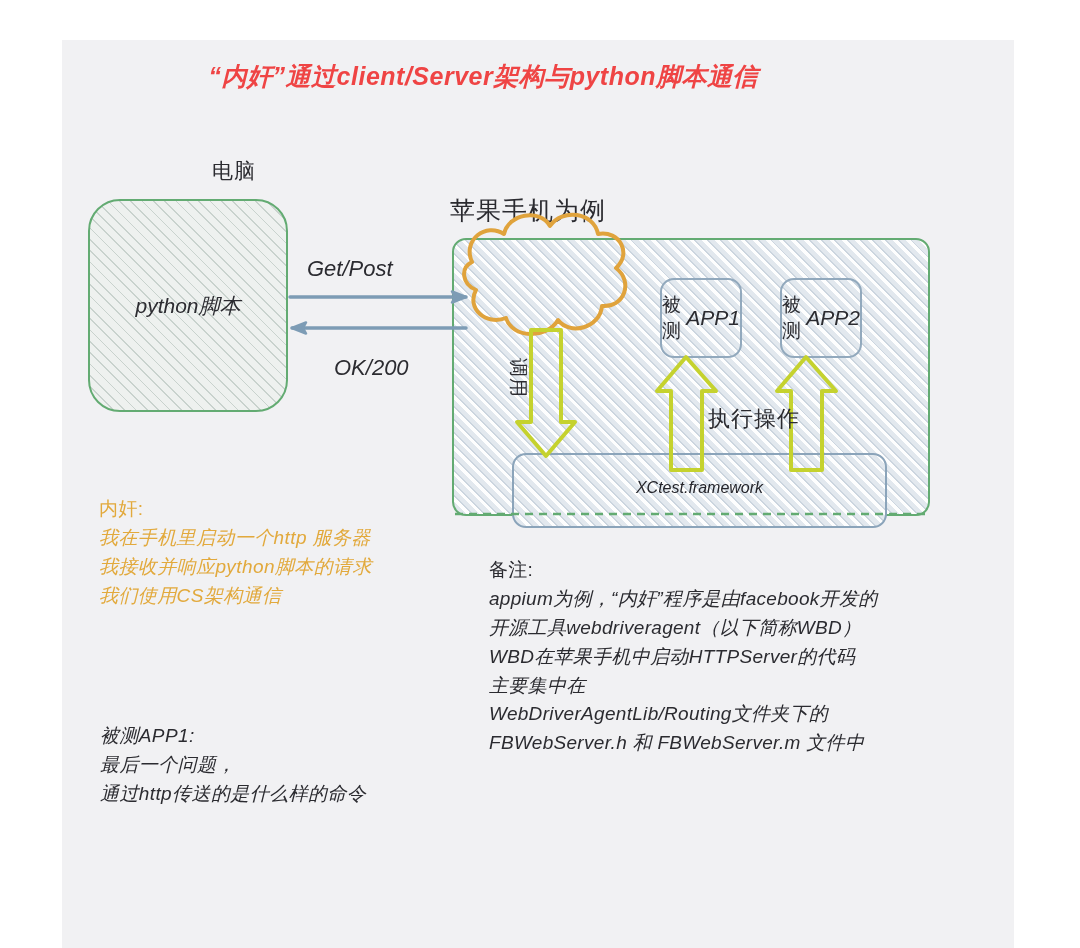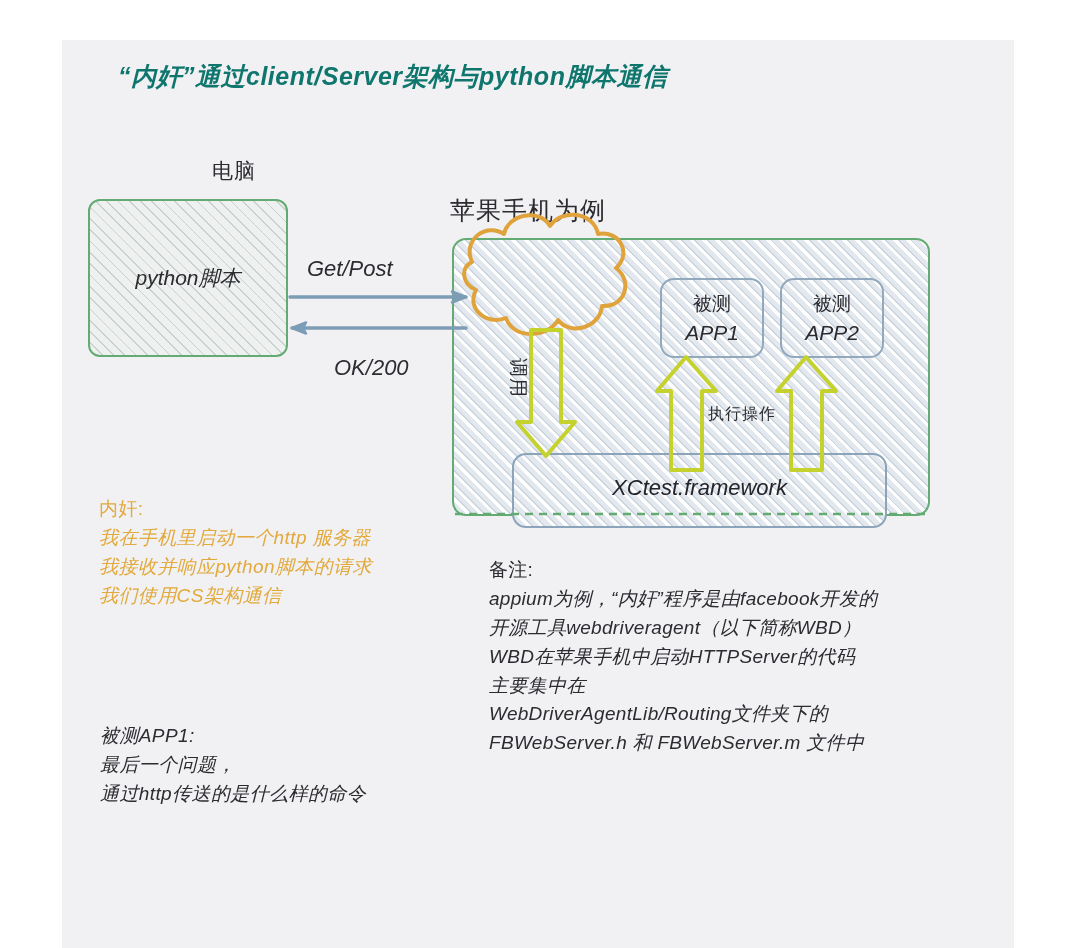--- a/index.html
+++ b/index.html
@@ -19,26 +19,26 @@
     position: absolute;
     left: 62px; top: 40px;
     width: 952px; height: 908px;
     background: #f1f1f3;
   }
   
   #title {
     position: absolute;
     left: 118px; top: 60px;
     width: 640px;
-    text-align: left;
+    text-align: right;
     font-size: 25px;
     font-style: italic;
     font-weight: 600;
     letter-spacing: 0.5px;
-    color: #0f766e;
+    color: #ef4444;
     white-space: nowrap;
   }
   
   .lbl {
     position: absolute;
     font-size: 21px;
     color: #2b2b30;
     white-space: nowrap;
   }
   .lbl-it { font-style: italic; }
@@ -59,23 +59,23 @@
         rgba(255,255,255,0.95) 3.2px,
         rgba(176,190,204,0.45) 3.2px,
         rgba(176,190,204,0.45) 4.6px,
         rgba(255,255,255,0) 4.6px,
         rgba(255,255,255,0) 9px);
   }
 
   #computer-box {
     position: absolute;
     left: 88px; top: 199px;
-    width: 200px; height: 158px;
+    width: 200px; height: 213px;
     border: 2.5px solid #63ab72;
-    border-radius: 12px;
+    border-radius: 32px;
     box-sizing: border-box;
   }
   #computer-box-label {
     position: absolute;
     left: 0; top: 50%;
     width: 100%;
     transform: translateY(-50%);
     text-align: center;
     font-size: 21px;
     font-style: italic;
@@ -87,26 +87,26 @@
     left: 452px; top: 238px;
     width: 478px; height: 278px;
     border: 2.5px solid #63ab72;
     border-radius: 14px;
     box-sizing: border-box;
   }
 
   
   .app-box {
     position: absolute;
-    width: 104px; height: 80px;
+    width: 82px; height: 80px;
     border: 2.5px solid #92a9bd;
     border-radius: 14px;
     box-sizing: border-box;
     display: flex;
-    flex-direction: column;
+    flex-direction: row;
     align-items: center;
     justify-content: center;
     gap: 4px;
   }
   .app-box .t1 { font-size: 19px; color: #2b2b30; }
   .app-box .t2 { font-size: 21px; font-style: italic; color: #2b2b30; }
   #app1-box { left: 660px; top: 278px; }
   #app2-box { left: 780px; top: 278px; }
 
   
@@ -115,21 +115,21 @@
     left: 512px; top: 453px;
     width: 375px; height: 75px;
     border: 2.5px solid #8ba4ba;
     border-radius: 14px;
     box-sizing: border-box;
     display: flex;
     align-items: center;
     justify-content: center;
   }
   #xctest-label {
-    font-size: 22px;
+    font-size: 16px;
     font-style: italic;
     color: #24242a;
     position: relative;
     top: -3px;
   }
 
   
   #overlay {
     position: absolute;
     left: 0; top: 0;
@@ -155,21 +155,21 @@
   #call-label {
     position: absolute;
     left: 531px; top: 358px;
     font-size: 19px;
     color: #2b2b30;
     transform: rotate(90deg);
     transform-origin: left top;
     white-space: nowrap;
     letter-spacing: 1px;
   }
-  #exec-op-label { left: 708px; top: 404px; font-size: 16px; letter-spacing: 1px; }
+  #exec-op-label { left: 708px; top: 404px; font-size: 22px; letter-spacing: 1px; }
 
   #computer-title { left: 168px; top: 157px; font-size: 21px; letter-spacing: 1px; margin-left: 44px; }
   #phone-title    { left: 450px; top: 194px; font-size: 25px; letter-spacing: 1px; }
 
   
   .block { position: absolute; white-space: nowrap; }
   .block .line {
     font-size: 19px;
     line-height: 1.52;
     white-space: nowrap;

